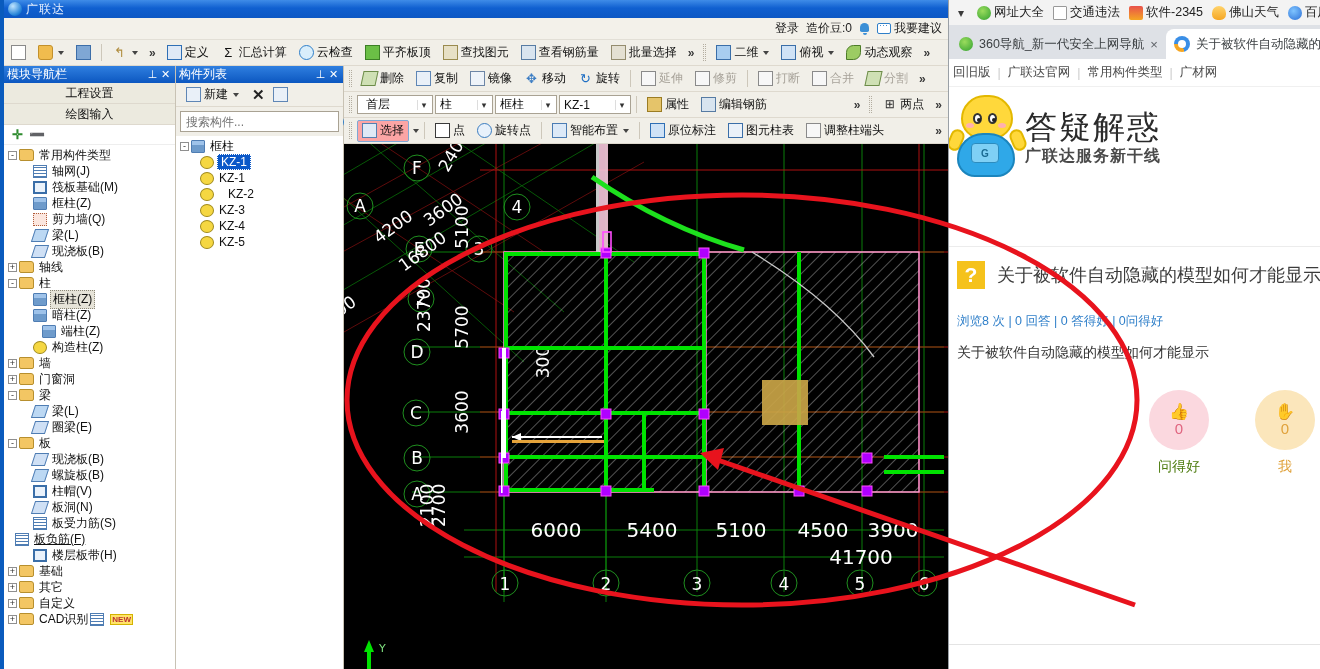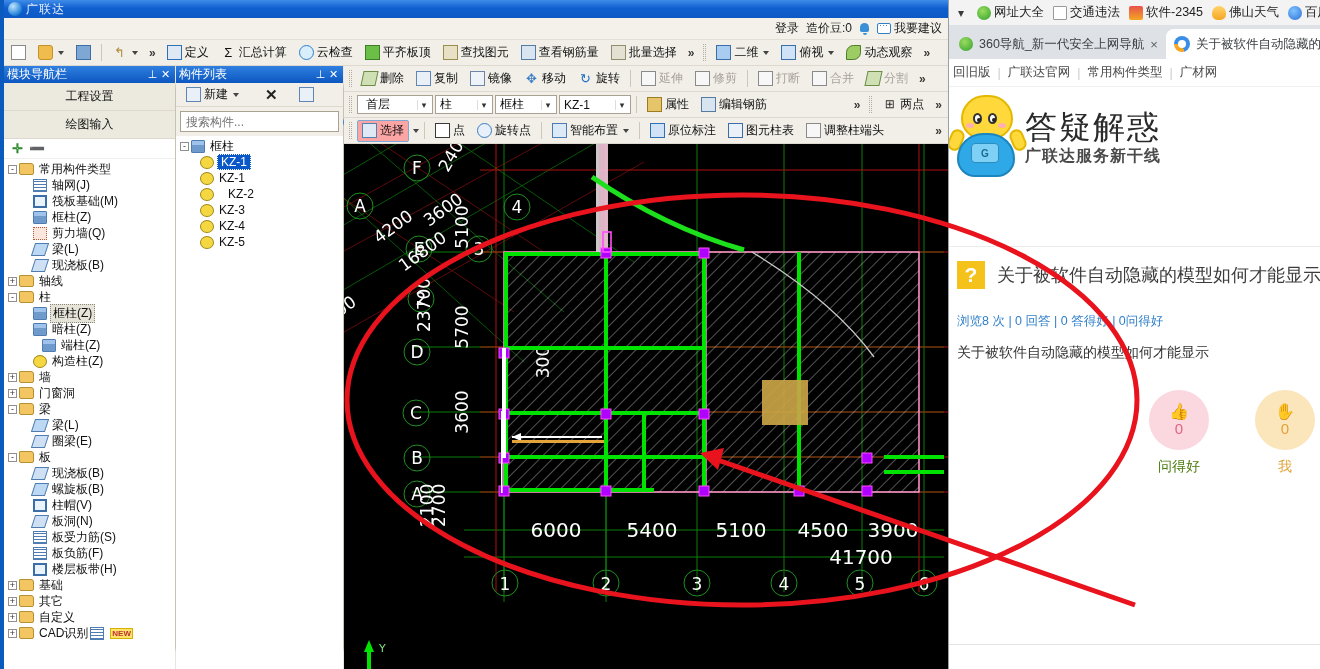--- a/index.html
+++ b/index.html
@@ -92,32 +92,32 @@
   .dropcaret{border-left:3px solid transparent;border-right:3px solid transparent;border-top:4px solid #444;margin-left:2px;}
   
   .combo{
     height:19px;border:1px solid #a9a293;background:#fff;display:flex;align-items:center;
     font-size:12px;padding:0 2px 0 4px;color:#111;
   }
   .combo .cv{flex:1;overflow:hidden;}
   .combo .carr{width:13px;text-align:center;color:#333;font-size:9px;border-left:1px solid #ddd;}
   
   #panes{display:flex;height:calc(669px - 18px - 22px - 26px);}
-  .pane{display:flex;flex-direction:column;background:#f1efe8;border-radius:23px;}
+  .pane{display:flex;flex-direction:column;background:#f1efe8;}
   .pane-hd{
     height:17px;background:linear-gradient(to bottom,#2f7fe0,#0c57c0);
     display:flex;align-items:center;padding:0 3px;color:#fff;font-size:12px;
   }
   .pane-hd .t{flex:1;}
   .pane-hd .pin,.pane-hd .cls{width:13px;text-align:center;cursor:default;font-size:11px;}
   .pane-body{flex:1;background:#fff;overflow:hidden;position:relative;}
   #nav-pane{width:172px;border-right:1px solid #c8c2b4;}
   #list-pane{width:168px;border-right:1px solid #c8c2b4;}
   .navbtn{
-    height:28px;background:#eceadf;border-bottom:1px solid #ded9ce;
+    height:21px;background:#eceadf;border-bottom:1px solid #ded9ce;
     display:flex;align-items:center;justify-content:center;font-size:12px;color:#111;cursor:default;
   }
   .pm-row{height:20px;display:flex;align-items:center;gap:6px;padding-left:8px;background:#fff;border-bottom:1px solid #eee;}
   .plusic{color:#2e8b2e;font-weight:bold;font-size:13px;}
   .minusic{color:#2e8b2e;font-weight:bold;font-size:13px;}
   
   .tree{font-size:12px;color:#111;padding:2px 0 0 0;overflow:auto;height:100%;}
   .tnode{display:flex;align-items:center;height:16px;white-space:nowrap;cursor:default;}
   .tbox{
     width:9px;height:9px;border:1px solid #8f8f8f;background:#fff;
@@ -130,21 +130,21 @@
   .tico.raft{background:#eaf2fb;border:2px solid #3a6ea8;}
   .tico.col{background:linear-gradient(to bottom,#9fc3ea 0 35%,#6e9bcb 35% 100%);border-radius:1px;}
   .tico.wall{background:#fbe6de;border:1px dotted #b05c3a;}
   .tico.beam{background:#bcd8f3;transform:skewX(-18deg);}
   .tico.slab{background:#cfe0f5;transform:skewX(-18deg);}
   .tico.gear{background:#f5d742;border-radius:50%;border:1px solid #a08a1d;}
   .tlabel{padding:0 2px;}
   .tnode.sel .tlabel{background:#e6e3d8;border:1px dotted #8c8878;}
   .newbadge{background:#ffe36a;color:#b33;font-size:8px;font-weight:bold;border:1px solid #d3b300;margin-left:3px;padding:0 1px;}
   
-  .clbar{height:24px;display:flex;align-items:center;gap:21px;padding:0 5px;background:#f1efe8;border-bottom:1px solid #ded9ce;}
+  .clbar{height:24px;display:flex;align-items:center;gap:8px;padding:0 5px;background:#f1efe8;border-bottom:1px solid #ded9ce;}
   .searchwrap{margin:4px;height:21px;border:1px solid #a9a293;background:#fff;display:flex;align-items:center;padding:0 3px;}
   .searchwrap input{border:0;outline:0;flex:1;font-size:12px;font-family:inherit;color:#8c8c8c;background:transparent;}
   .magn{width:14px;height:14px;border:2px solid #2f7fc9;border-radius:50%;position:relative;flex:none;}
   .magn:after{content:"";position:absolute;right:-4px;bottom:-3px;width:6px;height:2px;background:#2f7fc9;transform:rotate(45deg);}
   .kzsel{background:#0a58c8;color:#fff;padding:0 3px;border:1px dotted #fff;}
   
   #cad{flex:1;background:#000;position:relative;overflow:hidden;}
   #cad svg{position:absolute;left:0;top:0;}
   
   #browser{
@@ -426,21 +426,21 @@
             <div class="tnode" style="padding-left: 18px;">
               <span class="tspace"></span>
               <span class="tico slab"></span>
               <span class="tlabel">板洞(N)</span>
             </div>
             <div class="tnode" style="padding-left: 18px;">
               <span class="tspace"></span>
               <span class="tico grid"></span>
               <span class="tlabel">板受力筋(S)</span>
             </div>
-            <div class="tnode" style="padding-left: 18px;">
+            <div class="tnode" style=" text-decoration: underline;">
               <span class="tspace"></span>
               <span class="tico grid"></span>
               <span class="tlabel">板负筋(F)</span>
             </div>
             <div class="tnode" style="padding-left: 18px;">
               <span class="tspace"></span>
               <span class="tico raft"></span>
               <span class="tlabel">楼层板带(H)</span>
             </div>
             <div class="tnode" style="padding-left: 4px;">

